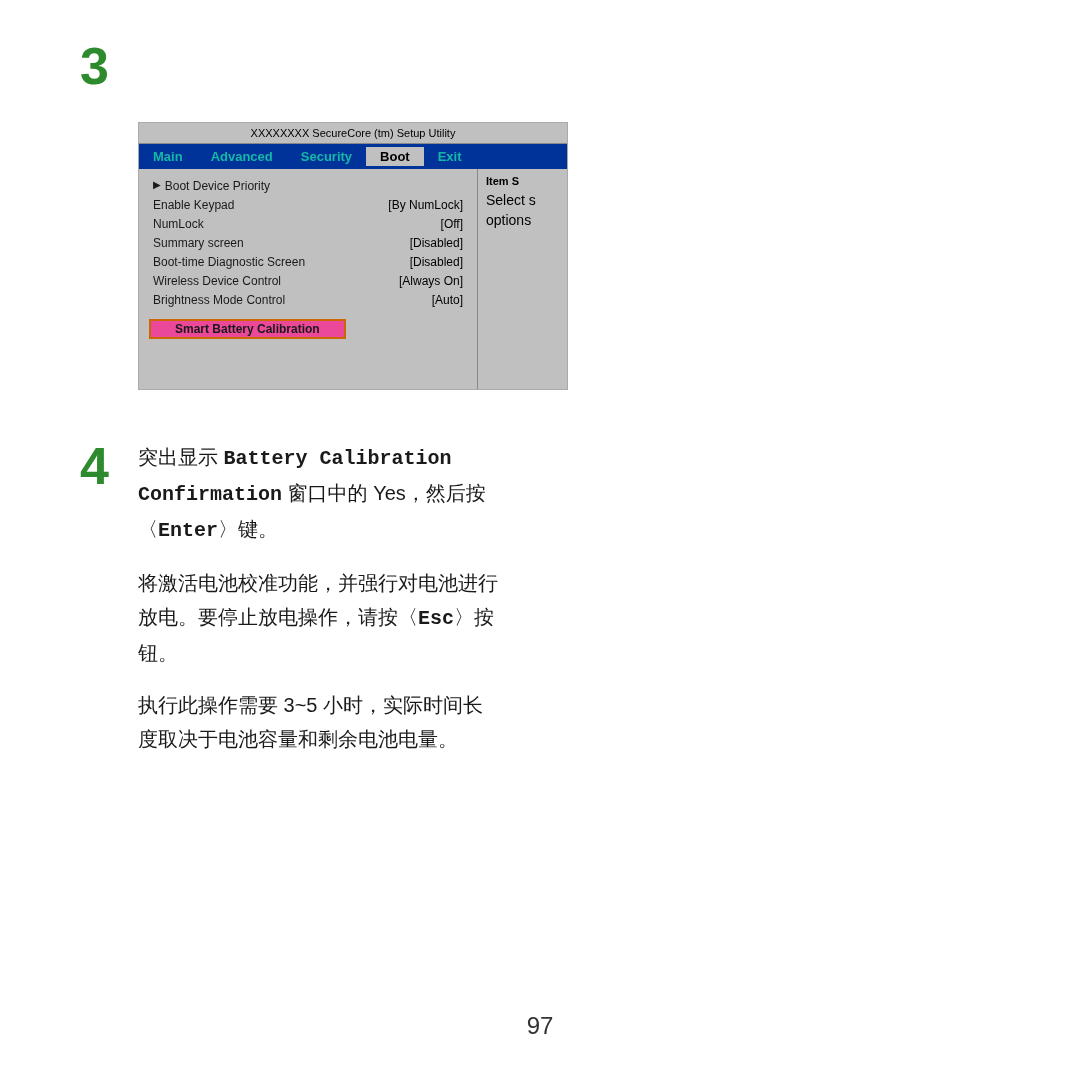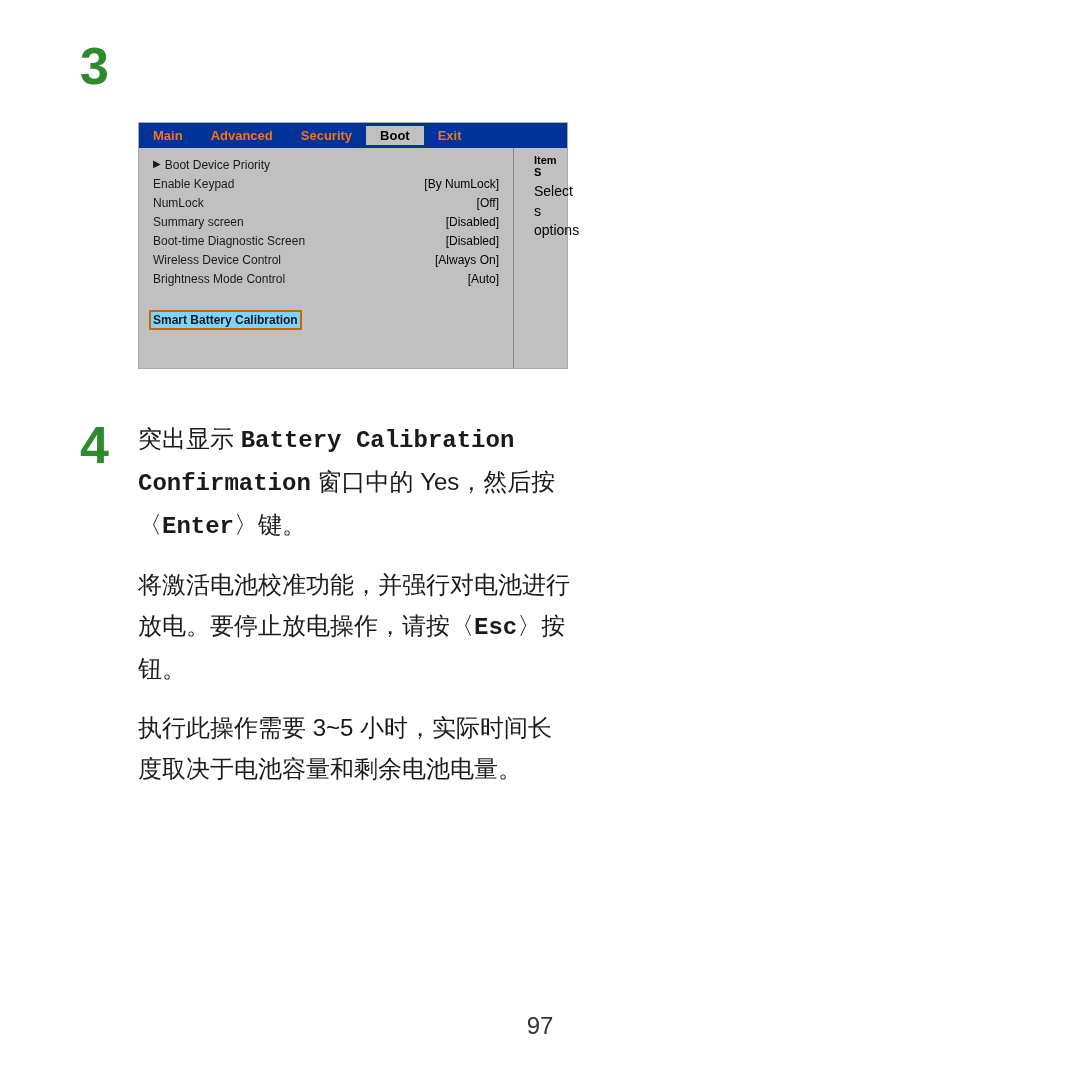--- a/index.html
+++ b/index.html
@@ -70,21 +70,21 @@
       display: flex;
       background: #003399;
       color: #fff;
       padding: 3px 0;
     }
 
     .bios-menu-item {
       padding: 2px 14px;
       font-size: 13px;
       font-weight: bold;
-      color: #f97316;
+      color: #14b8a6;
       cursor: pointer;
     }
 
     .bios-menu-item.active {
       background: #c0c0c0;
       color: #000000;
       text-align: right;
     }
 
     .bios-body {
@@ -92,23 +92,23 @@
       background: #c0c0c0;
       min-height: 220px;
     }
 
     .bios-main-panel {
       flex: 1;
       padding: 8px 10px;
     }
 
     .bios-side-panel {
-      width: 54px;
-      background: #c0c0c0;
-      padding: 6px 20px;
+      width: 90px;
+      background: #c0c0c0;
+      padding: 6px 8px;
       border-left: 1px solid #888;
       font-size: 11px;
       color: #000;
     }
 
     .bios-item {
       display: flex;
       padding: 2px 4px;
       margin-bottom: 1px;
       font-size: 12px;
@@ -124,23 +124,23 @@
       flex: 1;
     }
 
     .bios-item-value {
       color: #000;
     }
 
     .bios-highlighted-box {
       display: inline-block;
       border: 2px solid #cc6600;
-      padding: 1px 2px;
-      margin: 16px 0;
-      background: #7dd3fc;
+      padding: 1px 24px;
+      margin: 4px 0;
+      background: #ec4899;
       font-size: 12px;
       font-weight: bold;
     }
 
     .bios-side-item-title {
       font-weight: bold;
       font-size: 11px;
       margin-bottom: 4px;
     }
 
@@ -155,21 +155,21 @@
       align-items: flex-start;
       gap: 18px;
       margin-bottom: 20px;
     }
 
     .step-body {
       flex: 1;
     }
 
     .paragraph {
-      font-size: 24px;
+      font-size: 20px;
       line-height: 1.7;
       color: #1a1a1a;
       margin-bottom: 18px;
     }
 
     .paragraph .mono {
       font-family: 'Courier New', monospace;
       font-weight: bold;
     }
 
@@ -186,20 +186,21 @@
 </head>
 <body>
 
 <div class="page-content">
 
   <div class="step-block">
     <div class="step-number">3</div>
   </div>
 
   <div class="bios-container">
+    <div class="bios-title-bar">XXXXXXXX SecureCore (tm) Setup Utility</div>
     <div class="bios-menu-bar">
       <div class="bios-menu-item">Main</div>
       <div class="bios-menu-item">Advanced</div>
       <div class="bios-menu-item">Security</div>
       <div class="bios-menu-item active">Boot</div>
       <div class="bios-menu-item">Exit</div>
     </div>
     <div class="bios-body">
       <div class="bios-main-panel">
         <div class="bios-item has-arrow">

